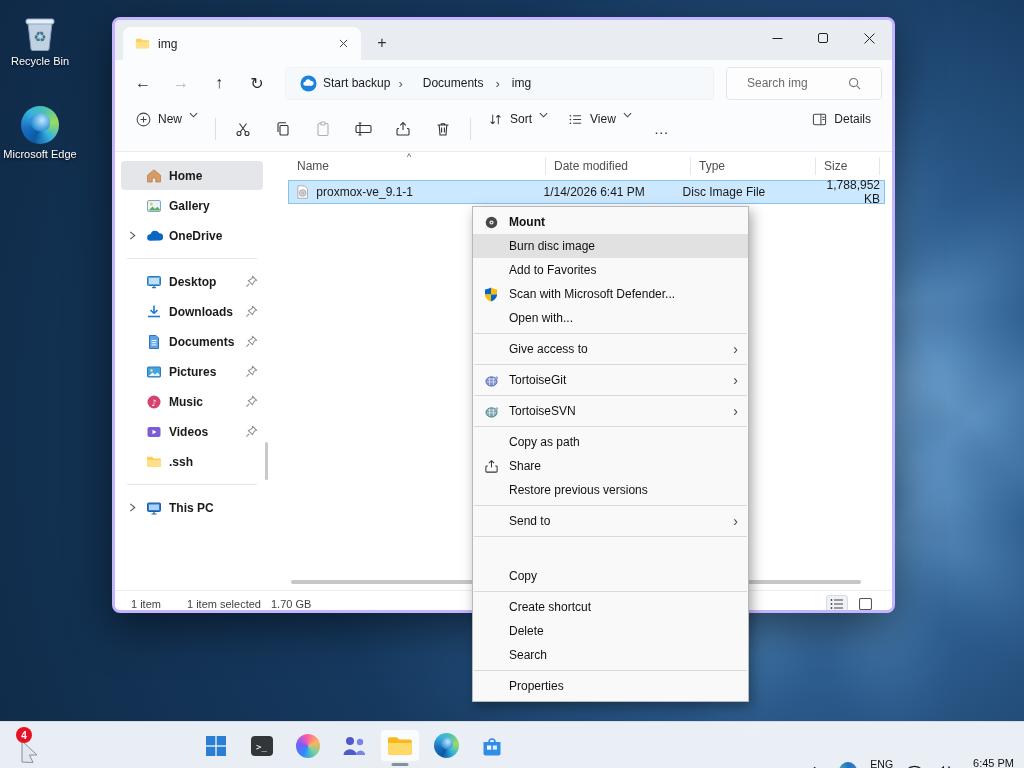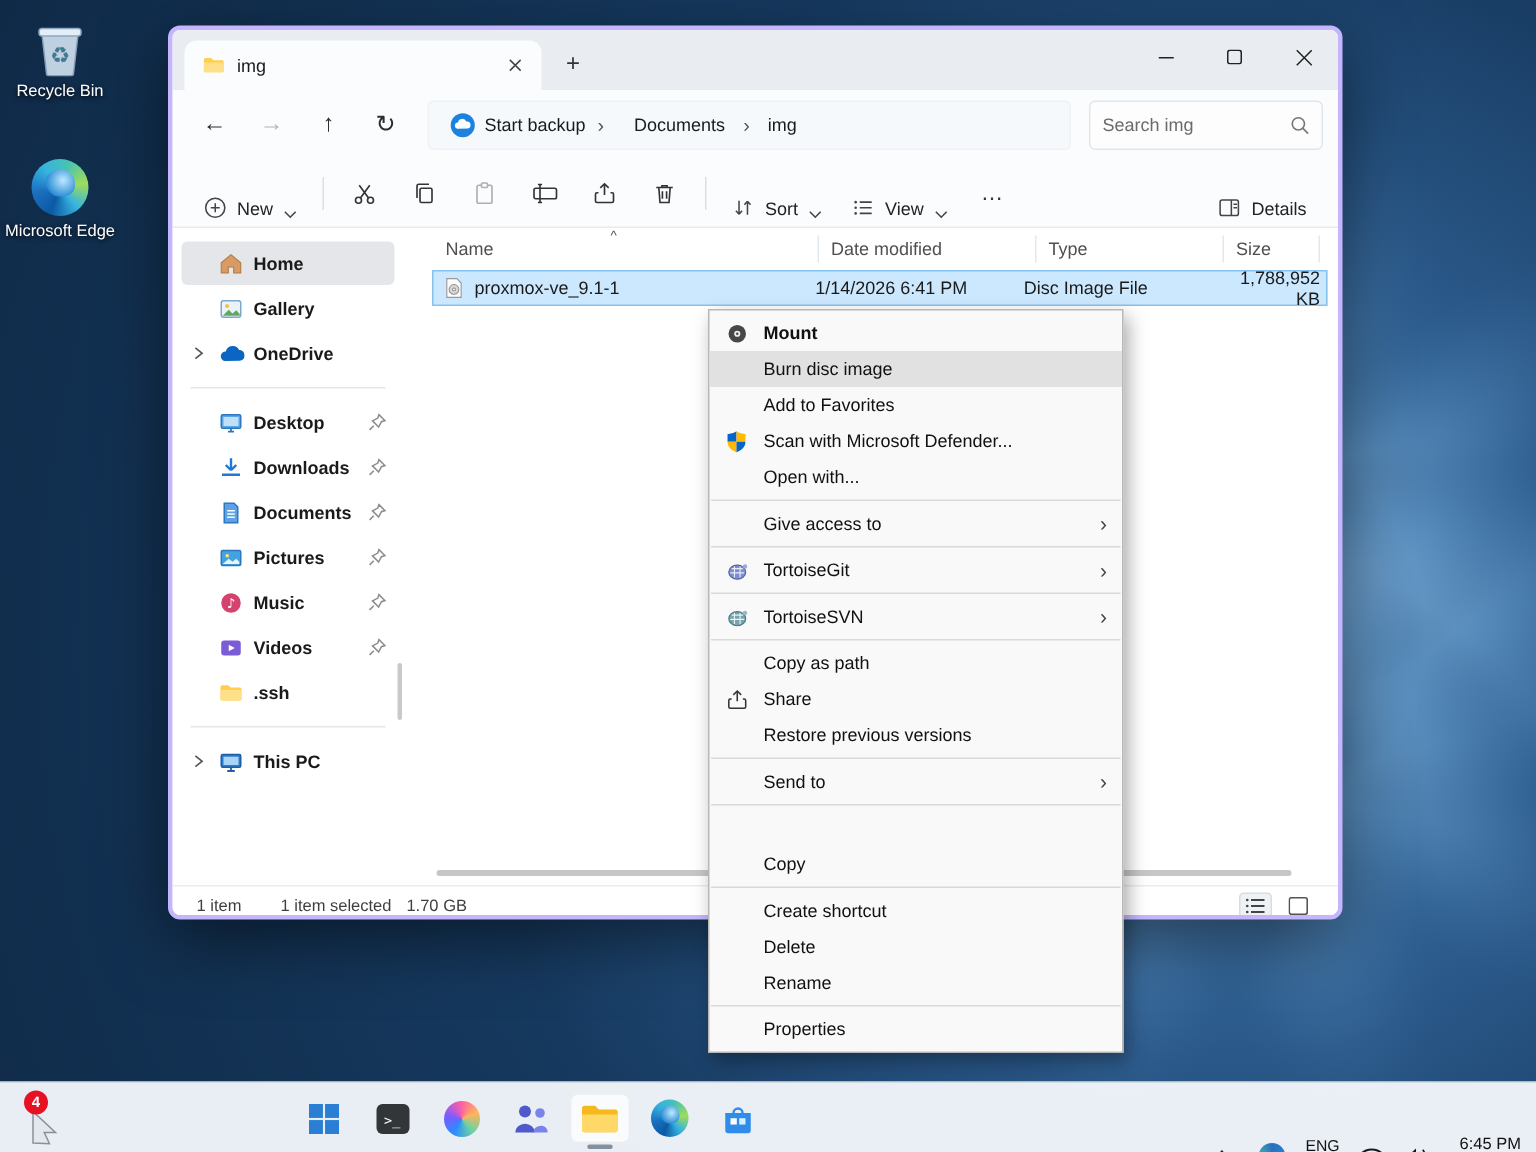--- a/index.html
+++ b/index.html
@@ -23,25 +23,25 @@
   .newtab { width:30px; height:28px; margin-left:6px; margin-bottom:3px; display:flex; align-items:center; justify-content:center; font-size:16px; color:#333; border-radius:4px; }
   .wctrls { position:absolute; right:0; top:0; height:36px; display:flex; }
   .wc { width:46px; height:36px; display:flex; align-items:center; justify-content:center; }
 
   .navbar { height:46px; background:#fbfcfd; display:flex; align-items:center; padding:0 10px; gap:2px; }
   .nav-btn { width:36px; height:34px; display:flex; align-items:center; justify-content:center; font-size:16px; color:#2d2d2d; border-radius:4px; }
   .nav-btn.dis { color:#b5b5b5; }
   .crumbbar { flex:1; height:33px; margin:0 10px 0 8px; background:#f6f9fc; border:1px solid #eef1f5; border-radius:4px; display:flex; align-items:center; padding:0 6px; gap:2px; }
   .crumb { display:flex; align-items:center; gap:6px; padding:3px 8px; border-radius:4px; }
   .crumb-sep { color:#555; font-size:13px; padding:0 2px; }
-  .searchbox { width:156px; height:33px; border:1px solid #e2e6ea; border-radius:4px; background:#fdfdfe; display:flex; align-items:center; padding:0 8px; color:#6b6b6b; }
+  .searchbox { width:156px; height:33px; border:1px solid #e2e6ea; border-radius:4px; background:#fdfdfe; display:flex; align-items:center; padding:0 20px; color:#6b6b6b; }
   .searchbox .txt { flex:1; }
 
   .cmdbar { height:46px; background:#fbfcfd; border-bottom:1px solid #e8eaec; display:flex; align-items:center; padding:0 12px; gap:2px; }
-  .tbb { display:flex; align-items:flex-end; gap:7px; height:34px; padding:0 9px; border-radius:4px; color:#222; }
+  .tbb { display:flex; align-items:flex-start; gap:7px; height:34px; padding:0 9px; border-radius:4px; color:#222; }
   .tbi { width:38px; height:34px; display:flex; align-items:center; justify-content:center; border-radius:4px; }
   .tbi.dis { opacity:.38; }
   .tb-sep { width:1px; height:22px; background:#dcdfe3; margin:0 6px; }
   .details-btn { margin-left:auto; }
 
   .wbody { display:flex; height:438px; position:relative; background:#fff; }
   .sidebar { width:154px; padding-top:8px; position:relative; }
   .sb-thumb { position:absolute; right:1px; top:290px; width:3px; height:38px; background:#c9c9c9; border-radius:2px; }
   .side-item { display:flex; align-items:center; height:29px; margin:1px 6px; padding:0 5px; border-radius:4px; gap:6px;font-weight:bold; }
   .side-item.active { background:#e4e6e9; }
@@ -645,21 +645,21 @@
   <div class="cm-item">
     <span class="cm-ic"></span>
     <span class="cm-label">Create shortcut</span>
   </div>
   <div class="cm-item">
     <span class="cm-ic"></span>
     <span class="cm-label">Delete</span>
   </div>
   <div class="cm-item">
     <span class="cm-ic"></span>
-    <span class="cm-label">Rename</span>
+    <span class="cm-label">Search</span>
   </div>
 
   <div class="cm-sep"></div>
 
   <div class="cm-item">
     <span class="cm-ic"></span>
     <span class="cm-label">Properties</span>
   </div>
 </div>
 

